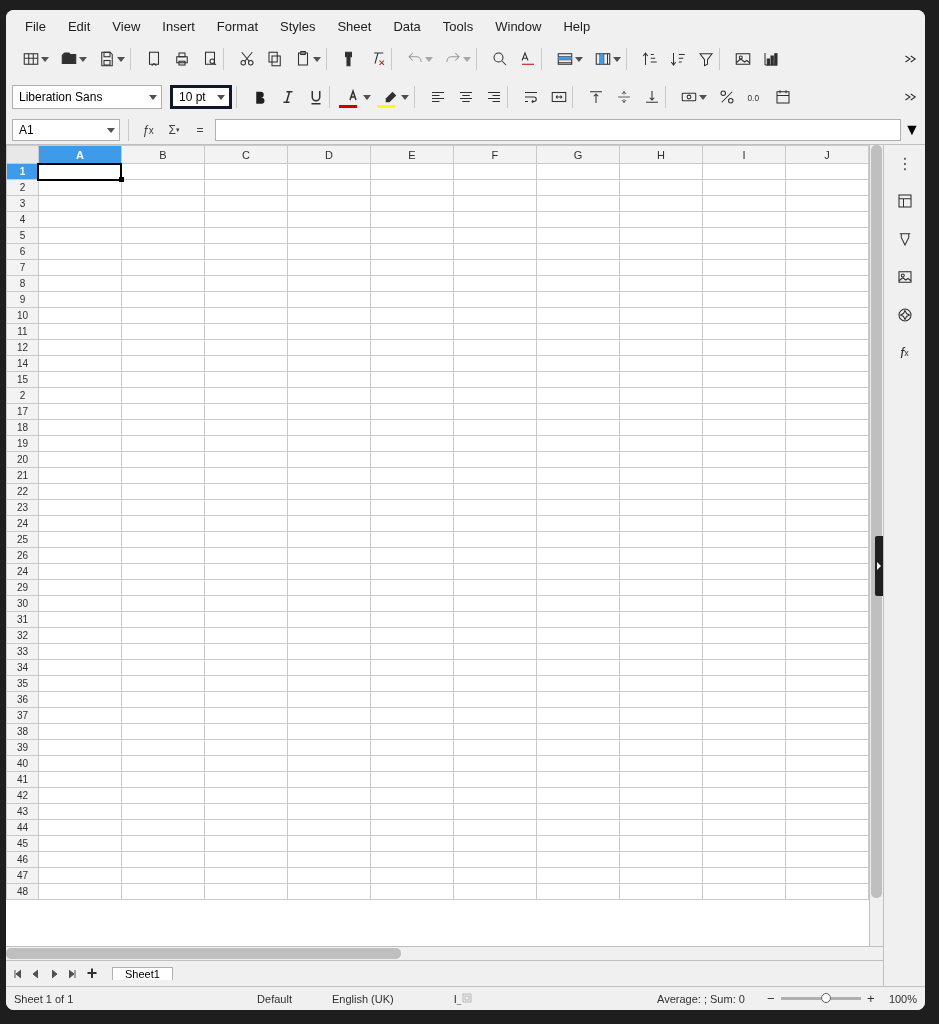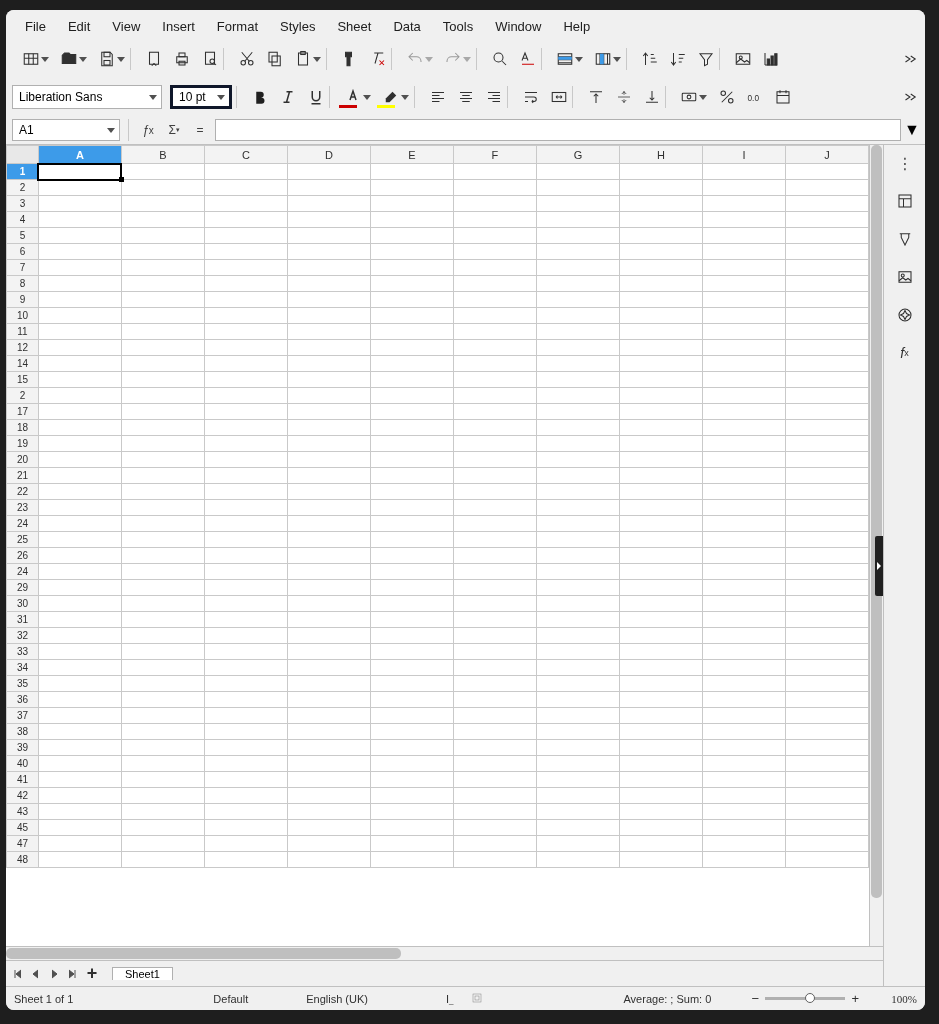--- a/index.html
+++ b/index.html
@@ -58,21 +58,21 @@
 .sheettab { padding: 0 12px; background: #fff; border: 1px solid #b0b0b0; border-bottom: none; border-radius: 0; font-size: 11px; margin-left: 8px; }
 
 
 .sidebar { width: 42px; background: #f0f0f0; border-left: 1px solid #c0c0c0; display: flex; flex-direction: column; align-items: center; padding-top: 4px; gap: 10px; }
 .sidebar .sbtn { width: 28px; height: 28px; display: flex; align-items: center; justify-content: center; color: #303030; }
 .sidebar .sbtn svg { width: 18px; height: 18px; stroke: #303030; fill: none; stroke-width: 1.4; }
 .side-handle { position: absolute; right: 42px; top: 50%; width: 8px; height: 60px; background: #202020; border-radius: 2px 0 0 2px; transform: translateY(-50%); display:flex; align-items:center; justify-content:center;}
 .side-handle::after { content: ""; width:0;height:0;border-top:4px solid transparent;border-bottom:4px solid transparent;border-left:4px solid #fff;}
 
 
-.statusbar { height: 24px; background: #f0f0f0; border-top: 1px solid #c0c0c0; display: flex; align-items: center; font-size: 11px; color: #303030; padding: 0 8px; gap: 18px; }
+.statusbar { height: 24px; background: #f0f0f0; border-top: 1px solid #c0c0c0; display: flex; align-items: center; font-size: 11px; color: #303030; padding: 0 8px; }
 .statusbar .spacer { flex: 1; }
 .zoom-slider { display: flex; align-items: center; gap: 4px; }
 .zoom-slider .track { width: 80px; height: 3px; background: #b0b0b0; position: relative; }
 .zoom-slider .knob { position: absolute; left: 40px; top: -4px; width: 10px; height: 10px; border: 1px solid #606060; background: #fff; border-radius: 50%; }
 .zoom-slider .minus, .zoom-slider .plus { width: 12px; text-align: center; font-size: 13px; }
 
 
 .color-underline-red::after { content:""; position:absolute; left:5px; right:5px; bottom:3px; height:3px; background:#cc0000; }
 .color-underline-yellow::after { content:""; position:absolute; left:5px; right:5px; bottom:3px; height:3px; background:#ffff00; }
 
@@ -974,21 +974,47 @@
                   <td></td>
                   <td></td>
                   <td></td>
                   <td></td>
                   <td></td>
                   <td></td>
                   <td></td>
                   <td></td>
                 </tr>
                 <tr>
+                  <th class="rowhdr">44</th>
+                  <td></td>
+                  <td></td>
+                  <td></td>
+                  <td></td>
+                  <td></td>
+                  <td></td>
+                  <td></td>
+                  <td></td>
+                  <td></td>
+                  <td></td>
+                </tr>
+                <tr>
                   <th class="rowhdr">45</th>
+                  <td></td>
+                  <td></td>
+                  <td></td>
+                  <td></td>
+                  <td></td>
+                  <td></td>
+                  <td></td>
+                  <td></td>
+                  <td></td>
+                  <td></td>
+                </tr>
+                <tr>
+                  <th class="rowhdr">46</th>
                   <td></td>
                   <td></td>
                   <td></td>
                   <td></td>
                   <td></td>
                   <td></td>
                   <td></td>
                   <td></td>
                   <td></td>
                   <td></td>
@@ -1103,16 +1129,16 @@
         </svg></span>
     <span class="spacer"></span>
     <span>Average: ; Sum: 0</span>
     <div class="zoom-slider" style="margin-left:20px;">
       <span class="minus">−</span>
       <div class="track">
           <div class="knob"></div>
         </div>
       <span class="plus">+</span>
     </div>
-    <span style="margin-left:12px;font-family:Liberation Serif, serif;">100%</span>
+    <span style="margin-left:12px;">100%</span>
   </div>
 
 </div>
 
 </body></html>

